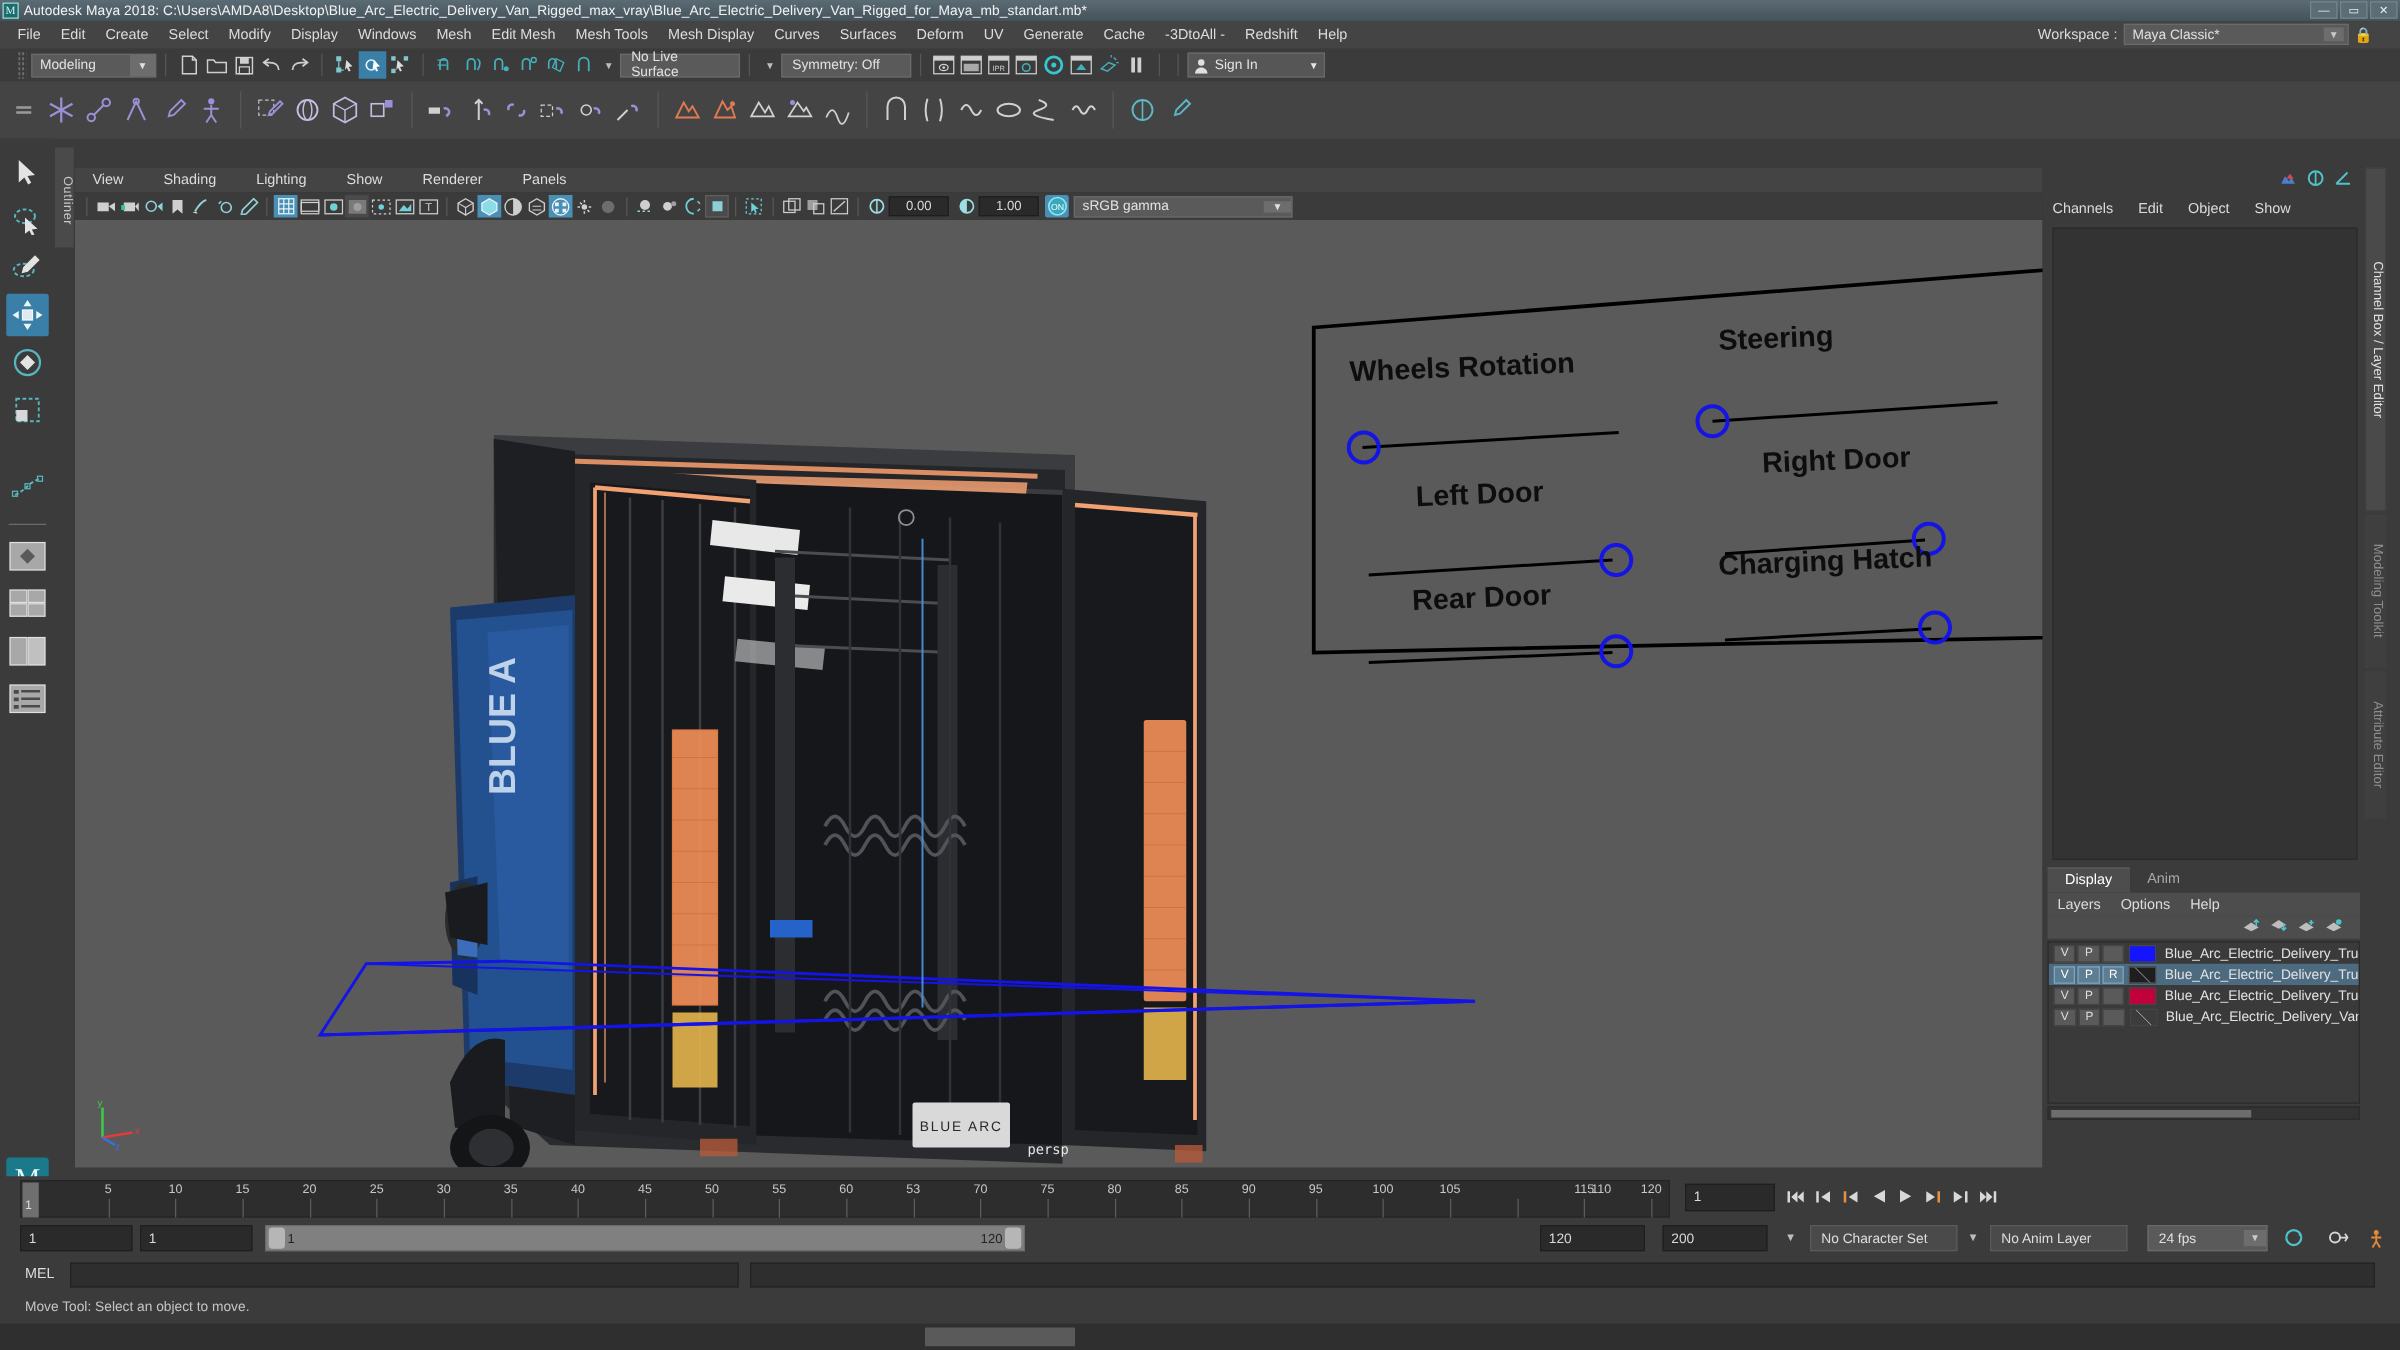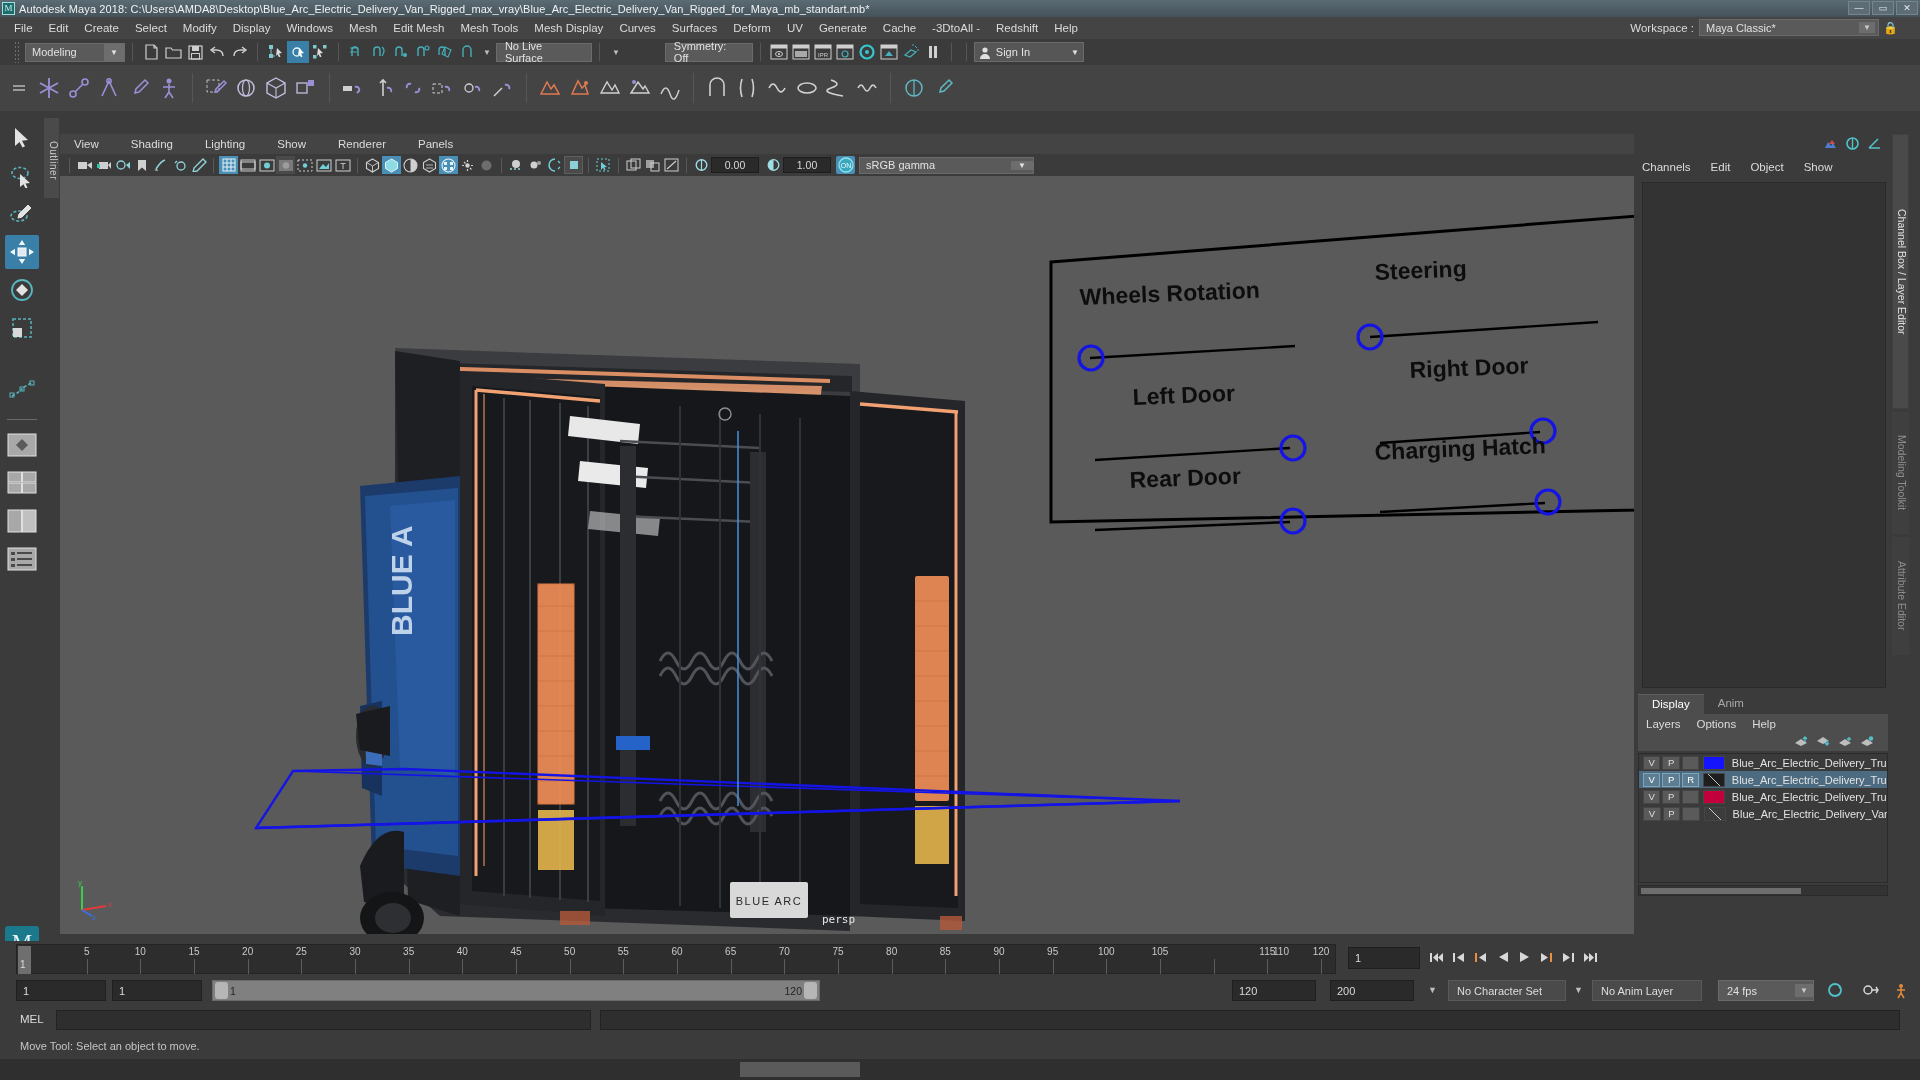--- a/index.html
+++ b/index.html
@@ -72,21 +72,21 @@
   .tbtn {
     width:22px; height:22px; display:flex; align-items:center; justify-content:center;
     color:#cfcfcf;
   }
   .tbtn.on { background:#3a7fa8; }
   .tbtn svg { display:block; }
   .livesurf, .symm {
     height:19px; background:#5a5a5a; border:1px solid #6b6b6b;
     display:flex; align-items:center; padding:0 8px; font-size:11px; color:#e2e2e2;
   }
-  .livesurf { width:96px; } .symm { width:88px;margin-left:40px; }
+  .livesurf { width:96px; } .symm { width:104px; }
   .smallcar { font-size:8px; color:#bdbdbd; padding:0 5px; }
   .signin {
     width:110px; height:20px; background:#565656; border:1px solid #6a6a6a;
     display:flex; align-items:center; gap:5px; padding-left:4px; font-size:11px; color:#e3e3e3;
   }
 
   
   .shelf {
     position:absolute; left:0; top:65px; width:1920px; height:46px;
     background:#444444; display:flex; align-items:center; padding-left:4px;
@@ -1229,21 +1229,21 @@
         <div class="ts-num" style="left: 445.333px;">40</div>
         <div class="ts-tick" style="left: 499px; top: 14px; height: 15px;"></div>
         <div class="ts-num" style="left: 499px;">45</div>
         <div class="ts-tick" style="left: 552.667px; top: 14px; height: 15px;"></div>
         <div class="ts-num" style="left: 552.667px;">50</div>
         <div class="ts-tick" style="left: 606.333px; top: 14px; height: 15px;"></div>
         <div class="ts-num" style="left: 606.333px;">55</div>
         <div class="ts-tick" style="left: 660px; top: 14px; height: 15px;"></div>
         <div class="ts-num" style="left: 660px;">60</div>
         <div class="ts-tick" style="left: 713.667px; top: 14px; height: 15px;"></div>
-        <div class="ts-num" style="left: 713.667px;">65</div>
+        <div class="ts-num" style="left: 713.667px;">53</div>
         <div class="ts-tick" style="left: 767.333px; top: 14px; height: 15px;"></div>
         <div class="ts-num" style="left: 767.333px;">70</div>
         <div class="ts-tick" style="left: 821px; top: 14px; height: 15px;"></div>
         <div class="ts-num" style="left: 821px;">75</div>
         <div class="ts-tick" style="left: 874.667px; top: 14px; height: 15px;"></div>
         <div class="ts-num" style="left: 874.667px;">80</div>
         <div class="ts-tick" style="left: 928.333px; top: 14px; height: 15px;"></div>
         <div class="ts-num" style="left: 928.333px;">85</div>
         <div class="ts-tick" style="left: 982px; top: 14px; height: 15px;"></div>
         <div class="ts-num" style="left: 982px;">90</div>

